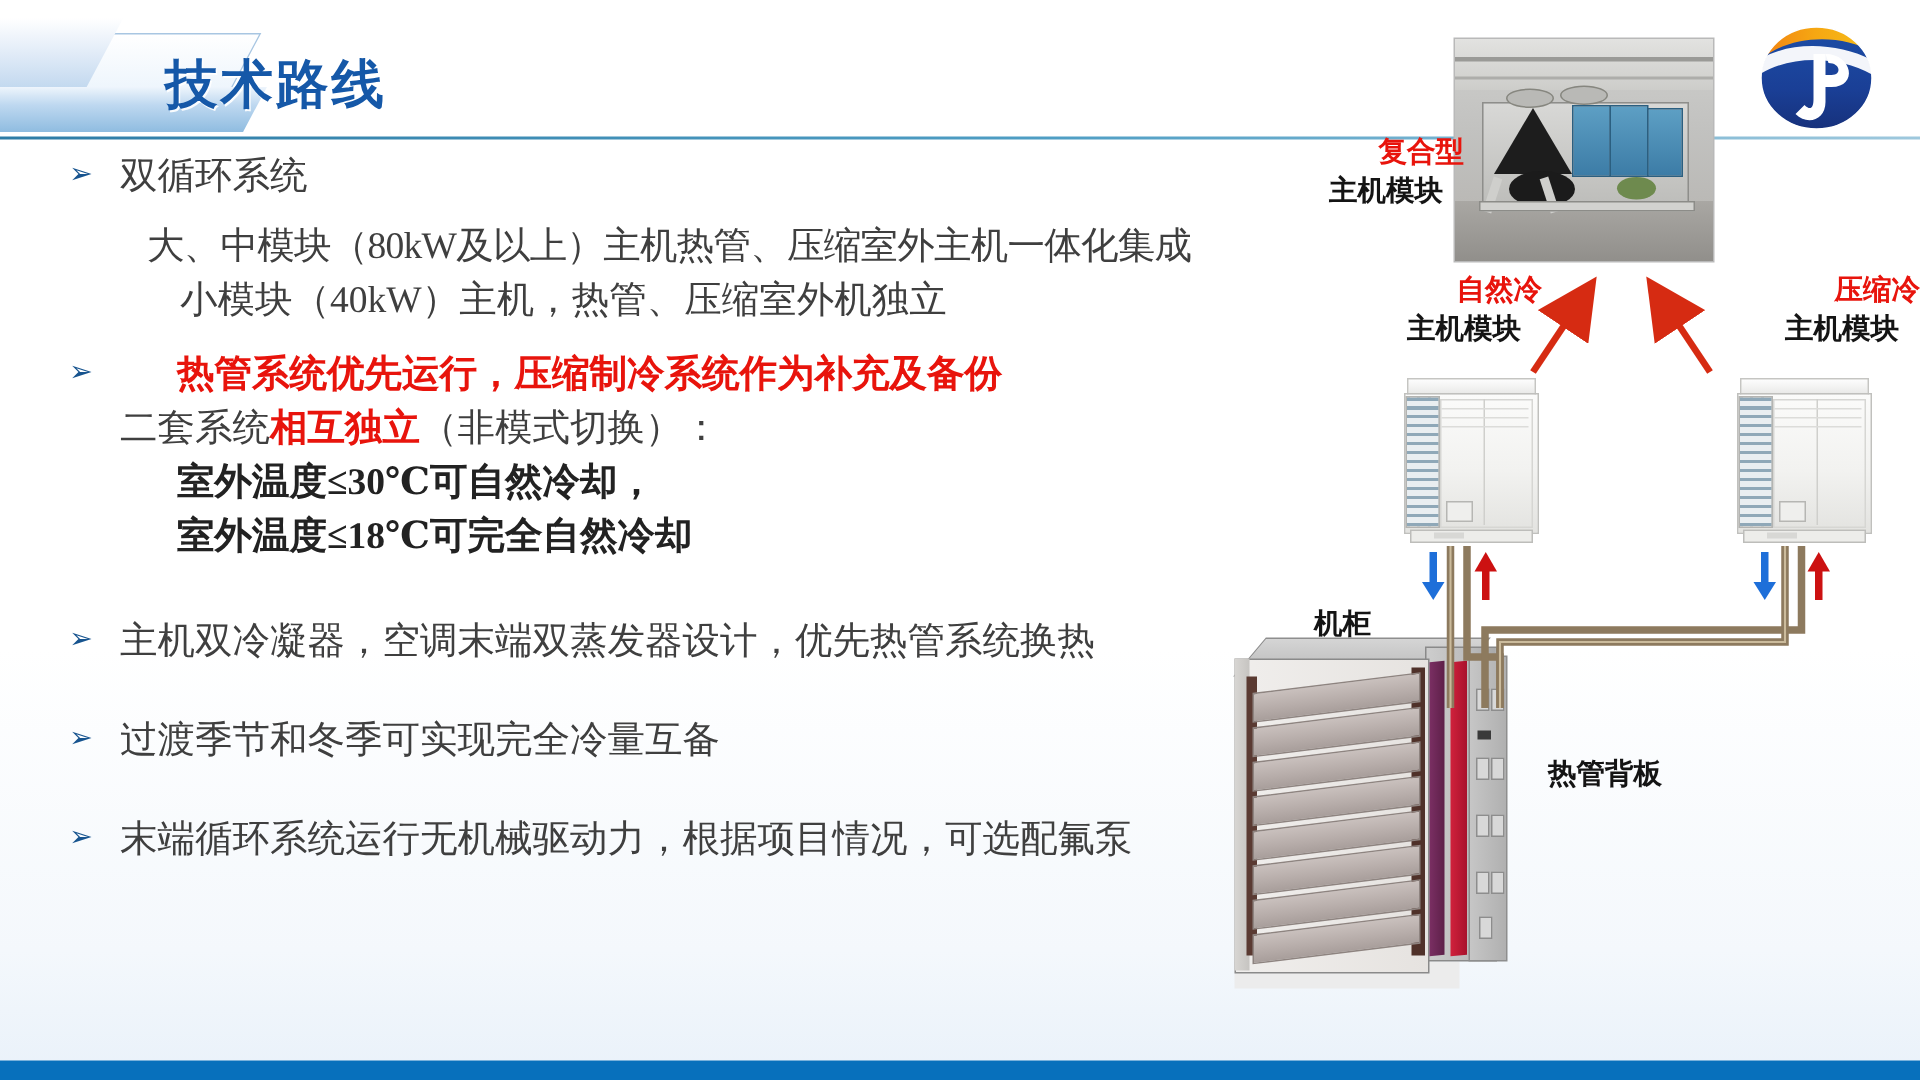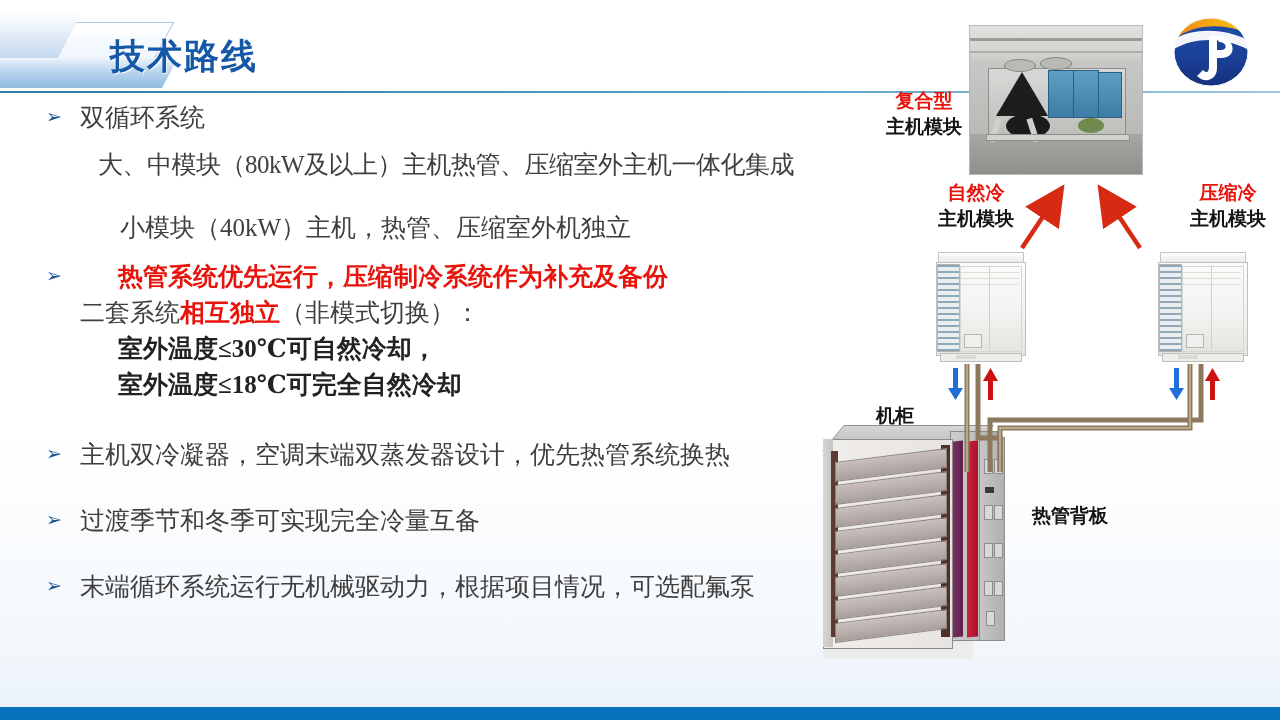--- a/index.html
+++ b/index.html
@@ -94,39 +94,39 @@
   .bullet-body { flex: 1; }
   .line {
     font-size: 25px;
     line-height: 36px;
     white-space: nowrap;
     color: #3f3f3f;
   }
   .line.l1 { padding-left: 0px; }
   .line.l2 { padding-left: 38px; }
   .line.l3 { padding-left: 18px; }
-  .line.l4 { padding-left: 40px; margin-top: 27px; }
+  .line.l4 { padding-left: 40px; }
   .line.red { color: #e8140c; font-weight: bold; padding-left: 38px; }
   .line.bold-black { color: #222; font-weight: bold; padding-left: 38px; }
   .em-red { color: #e8140c; font-weight: bold; }
   .tight { letter-spacing: -0.5px; margin-top: 11px; }
   .spacer-sm { height: 13px; }
   .spacer-md { height: 30px; }
   .spacer-lg { height: 34px; }
 
   
   .dlabel {
     position: absolute;
     font-family: "DejaVu Sans", "Liberation Sans", sans-serif;
     font-weight: bold;
     font-size: 19px;
     white-space: nowrap;
     text-align: center;
   }
-  .dlabel .red  { color: #e8140c; display: block; }
+  .dlabel .red  { color: #e8140c; display: block; text-align: right; }
   .dlabel .blk  { color: #141414; display: block; }
 
   #label-composite { left: 872px; top: 88px; width: 104px; }
   #label-natural   { left: 924px; top: 180px; width: 104px; }
   #label-compress  { left: 1176px; top: 180px; width: 104px; }
   #label-cabinet   { left: 876px; top: 403px; }
   #label-backplate { left: 1032px; top: 503px; }
 
   
   .photo {

